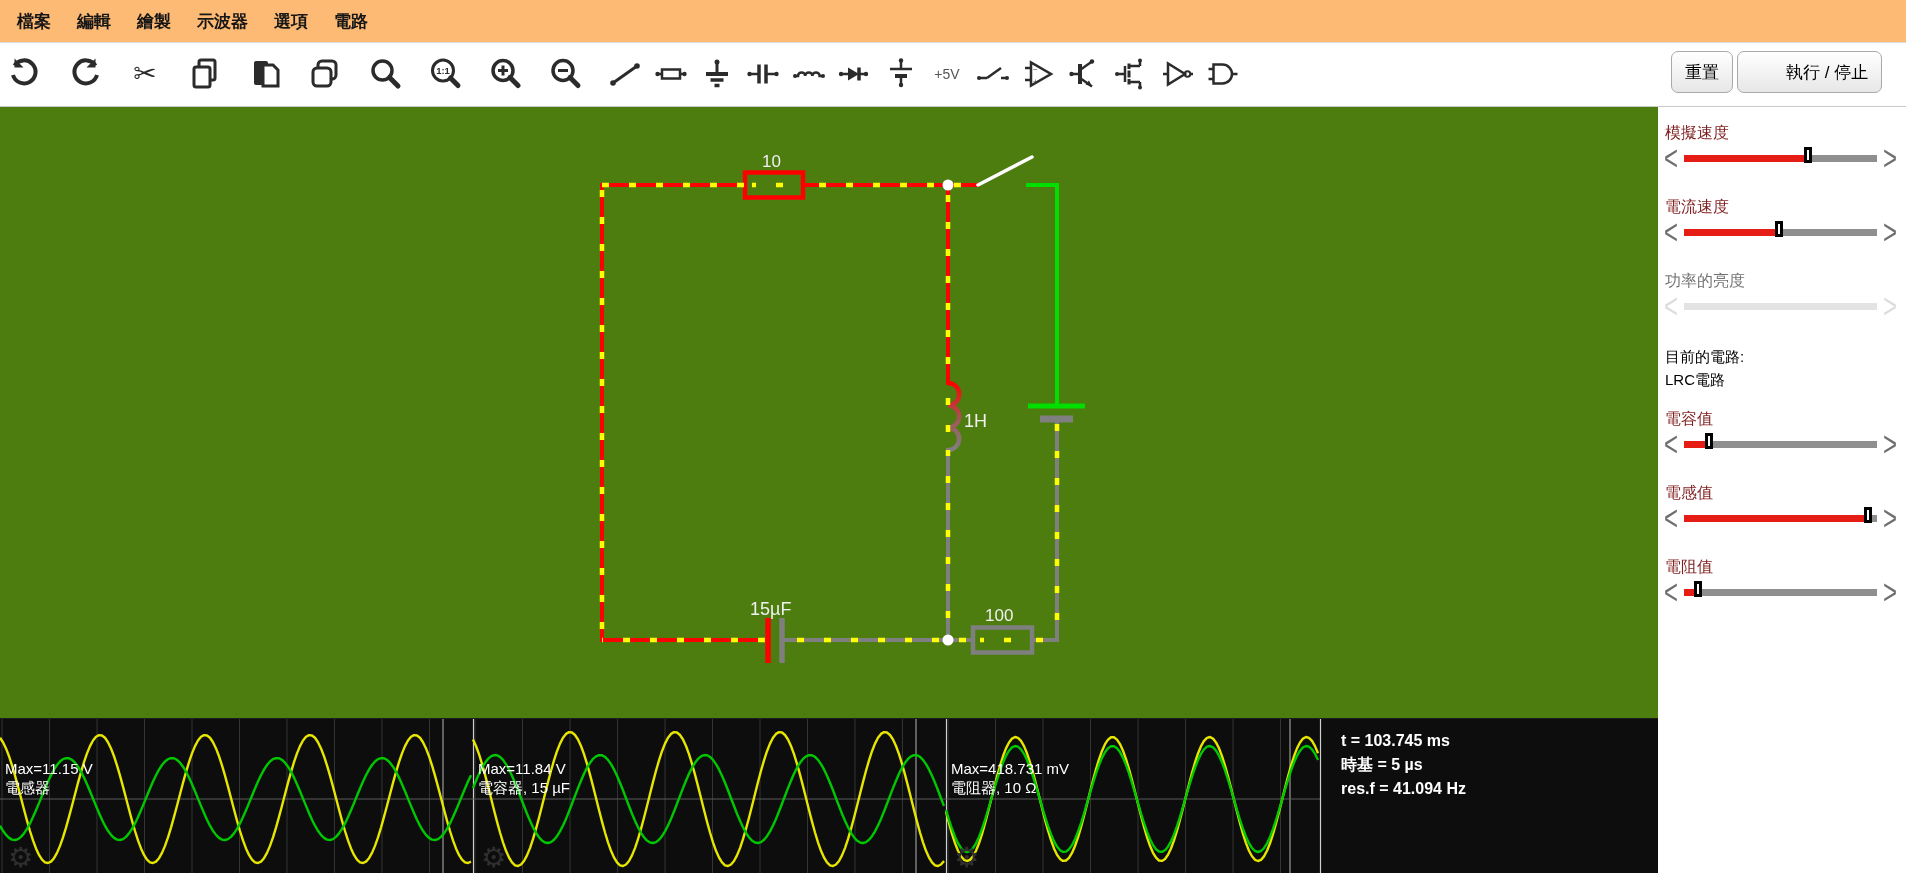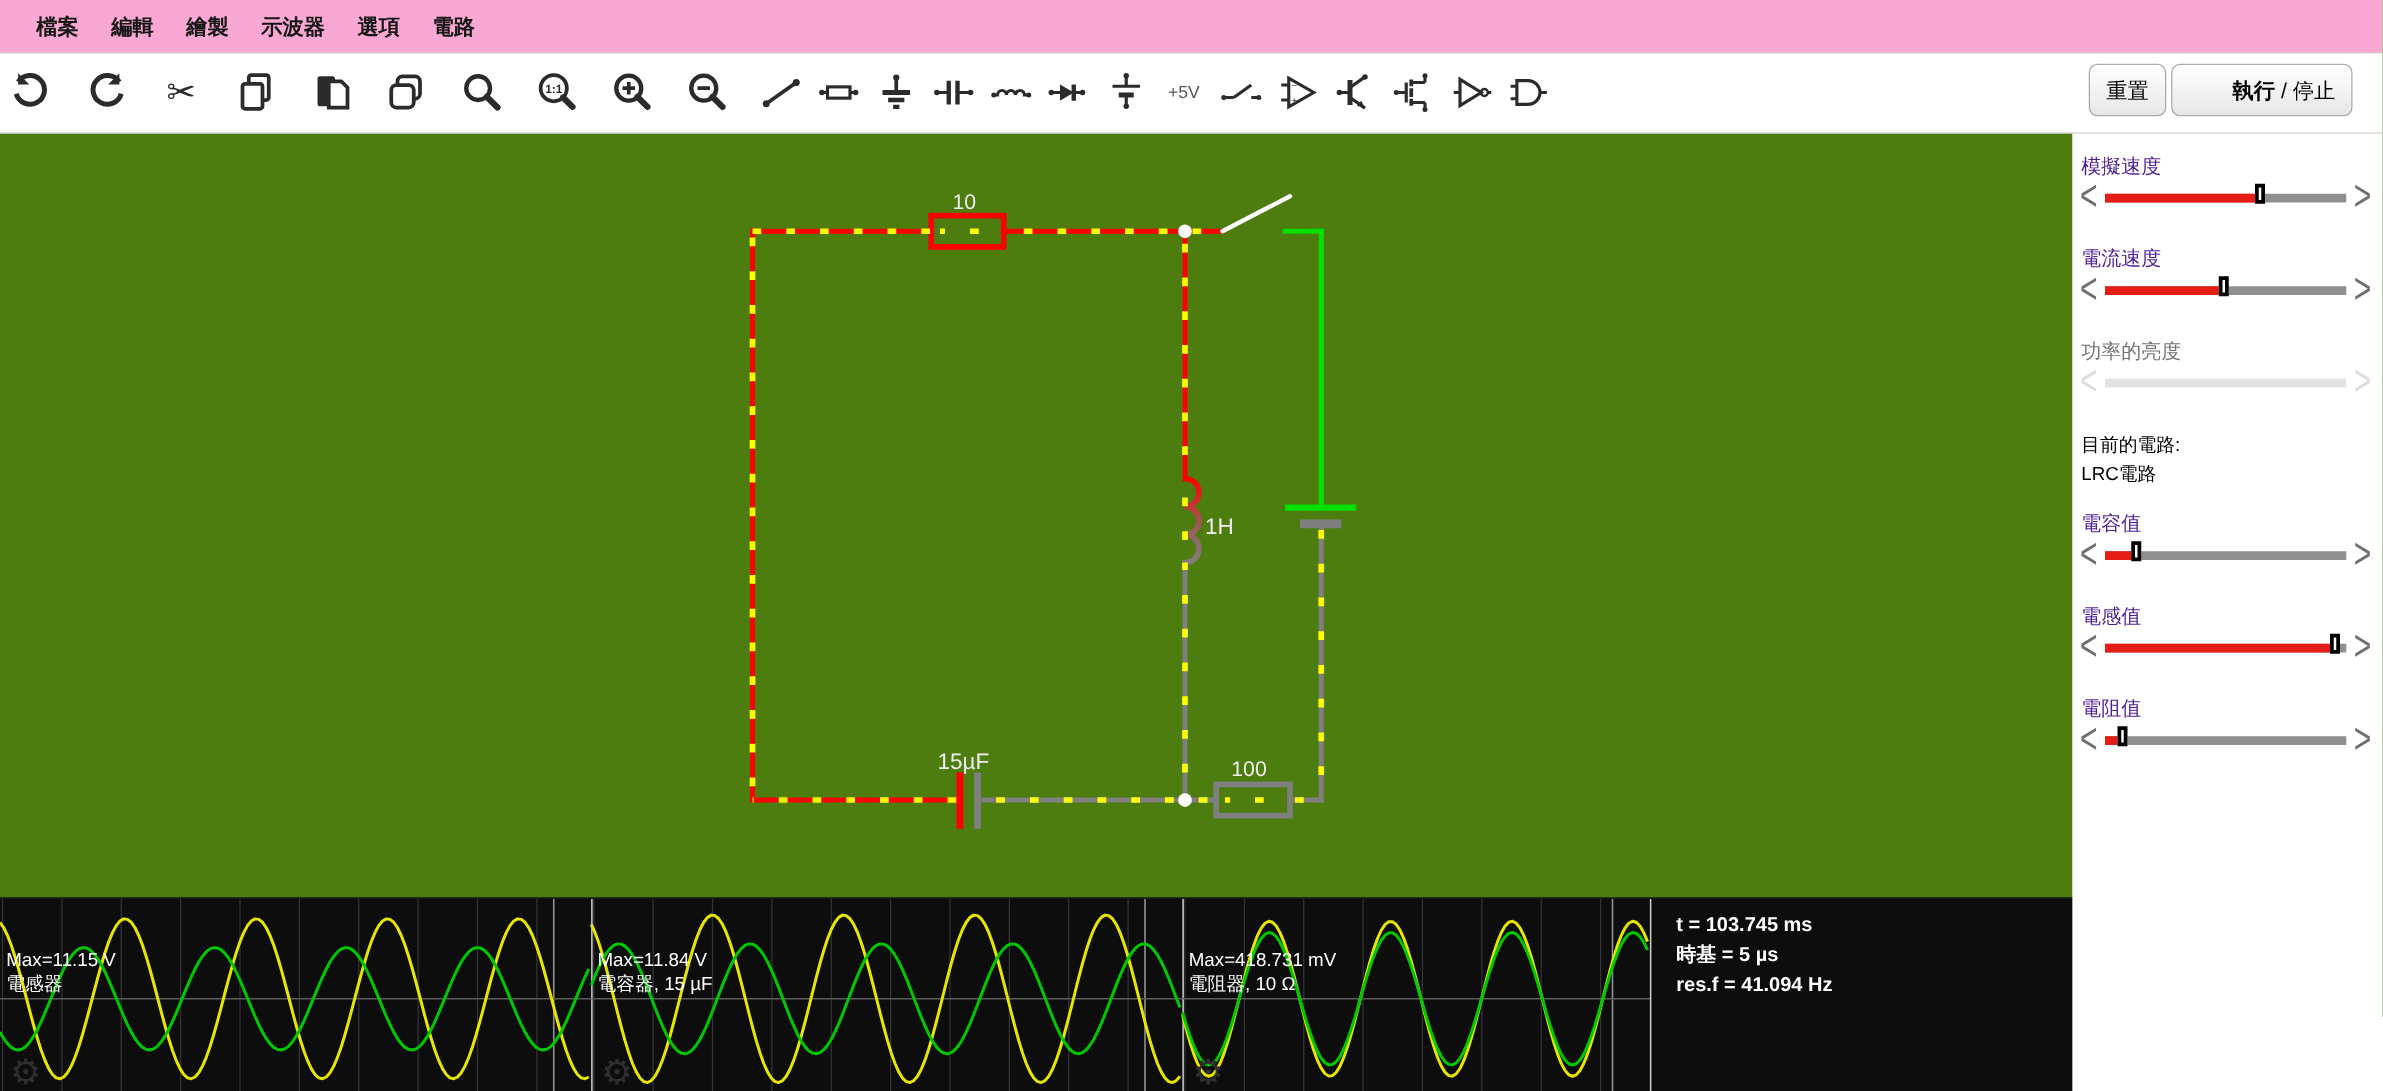--- a/index.html
+++ b/index.html
@@ -4,58 +4,58 @@
 <style>
   * { box-sizing: border-box; }
   html,body { margin:0; padding:0; }
   body {
     width:1906px; height:873px; overflow:hidden; position:relative;
     background:#fff; font-family:"Liberation Sans","DejaVu Sans",sans-serif;
   }
   
   .menubar {
     position:absolute; left:0; top:0; width:1906px; height:43px;
-    background:#f9a8d4; border-bottom:1px solid #dadada;
-    display:flex; align-items:center; padding-left:16px;
+    background:#fdba74; border-bottom:1px solid #dadada;
+    display:flex; align-items:center; padding-left:4px;
   }
   .menu-item { font-size:17px; font-weight:700; color:#161616; padding:0 13px; cursor:default; }
   
   .toolbar {
     position:absolute; left:0; top:43px; width:1906px; height:64px;
     background:#fff; border-bottom:1px solid #c9c9c9;
   }
   .tool-icons { position:absolute; left:8px; top:14px; display:flex; align-items:center; }
   .tool { width:34px; height:34px; flex:none; cursor:pointer; }
   .tool.g1 { margin-right:26px; }
   .tool.g2 { margin-right:12px; }
   .toolbar-buttons { position:absolute; left:1671px; top:8px; display:flex; gap:4px; }
   .btn {
     height:42px; padding:0 13px; font-size:17px; color:#000;
     border:1px solid #a9a9a9; border-radius:7px;
     background:linear-gradient(#ffffff,#e7e7e7);
     font-family:inherit; cursor:pointer; white-space:pre;
   }
-  .btn strong { font-weight:700;padding-left:35px; }
+  .btn strong { font-weight:400;padding-left:35px; }
   
   .canvas { position:absolute; left:0; top:107px; width:1658px; height:766px; background:#4d7c0f; }
   #circuit-svg { position:absolute; left:0; top:0; }
   
   .scope-strip {
     position:absolute; left:0; top:611px; width:1658px; height:155px;
     background:#0d0d0d; border-top:1px solid #1d1d1d;
   }
   .scope-label { position:absolute; top:3px; color:#fff; font-size:15px; line-height:19px; white-space:nowrap;margin-top:37px; }
   .scope-info { position:absolute; left:1341px; top:10px; color:#fff; font-size:16px; font-weight:600; line-height:24px; white-space:nowrap; }
   
   .sidepanel {
     position:absolute; left:1658px; top:107px; width:248px; height:766px;
     background:#fff; padding:16px 6px 0 5px;
   }
   .slider-row { height:50px; margin-bottom:24px; }
-  .slabel { font-size:16px; color:#4c1d95; height:20px; margin-left:2px; }
+  .slabel { font-size:16px; color:#7f1d1d; height:20px; margin-left:2px; }
   .slider-controls { display:flex; align-items:center; height:30px; }
   .chev {
     font-size:24px; color:#6f6f6f; width:16px; text-align:center; line-height:22px;
     transform:scaleY(1.45); cursor:pointer; flex:none; user-select:none;
   }
   .track { position:relative; width:193px; height:7px; background:#8f8f8f; margin:0 5px; flex:none; cursor:pointer; }
   .fill  { position:absolute; left:0; top:0; height:100%; background:#e51d15; }
   .thumb { position:absolute; top:-8px; width:8px; height:16px; background:#fff; border:3.5px solid #000; }
   .slider-row.disabled .slabel { color:#737373; }
   .slider-row.disabled .track  { background:#e3e3e3; }

